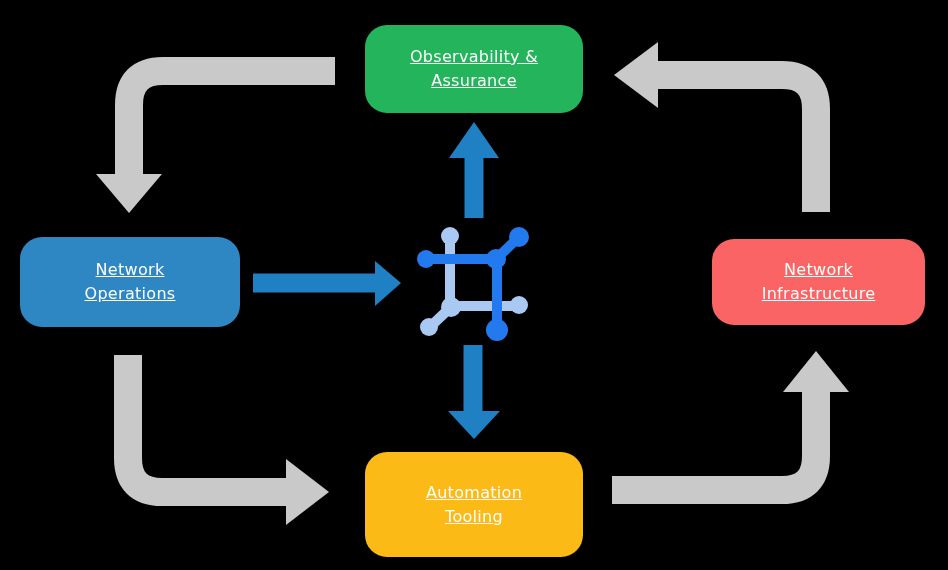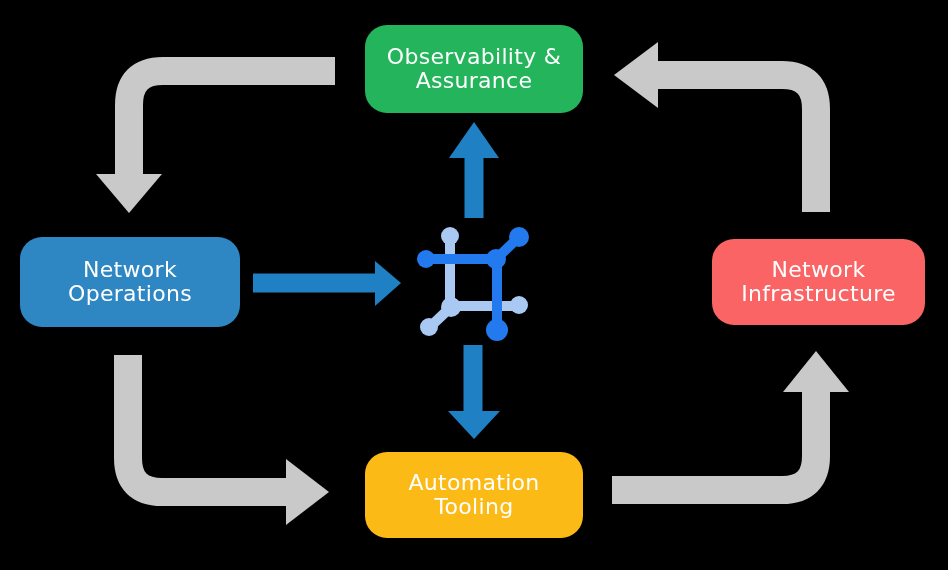--- a/index.html
+++ b/index.html
@@ -12,29 +12,30 @@
   }
   .layer { position: absolute; left: 0; top: 0; }
   .node {
     position: absolute;
     display: flex;
     align-items: center;
     justify-content: center;
     border-radius: 22px;
     color: #fff;
     text-align: center;
-    font-size: 22px;
+    font-size: 16px;
     line-height: 24px;
     letter-spacing: 0.3px;
+    text-decoration: underline;
   }
   .node-label { white-space: pre-line; }
   .node-observability { left: 365px; top: 25px;  width: 218px; height: 88px; }
   .node-operations    { left: 20px;  top: 237px; width: 220px; height: 90px; }
   .node-infrastructure{ left: 712px; top: 239px; width: 213px; height: 86px; }
-  .node-automation    { left: 365px; top: 452px; width: 218px; height: 86px; }
+  .node-automation    { left: 365px; top: 452px; width: 218px; height: 105px; }
   .gray-shaft { fill: none; stroke-width: 28px; }
   .blue-shaft { fill: none; stroke-width: 19px; }
   .icon-line  { fill: none; stroke-width: 10px; stroke-linecap: round; }
 </style>
 </head>
 <body>
 
 <div class="stage" style="background-color: rgb(0, 0, 0);">
 
   <svg class="layer" width="948" height="570" viewBox="0 0 948 570">

